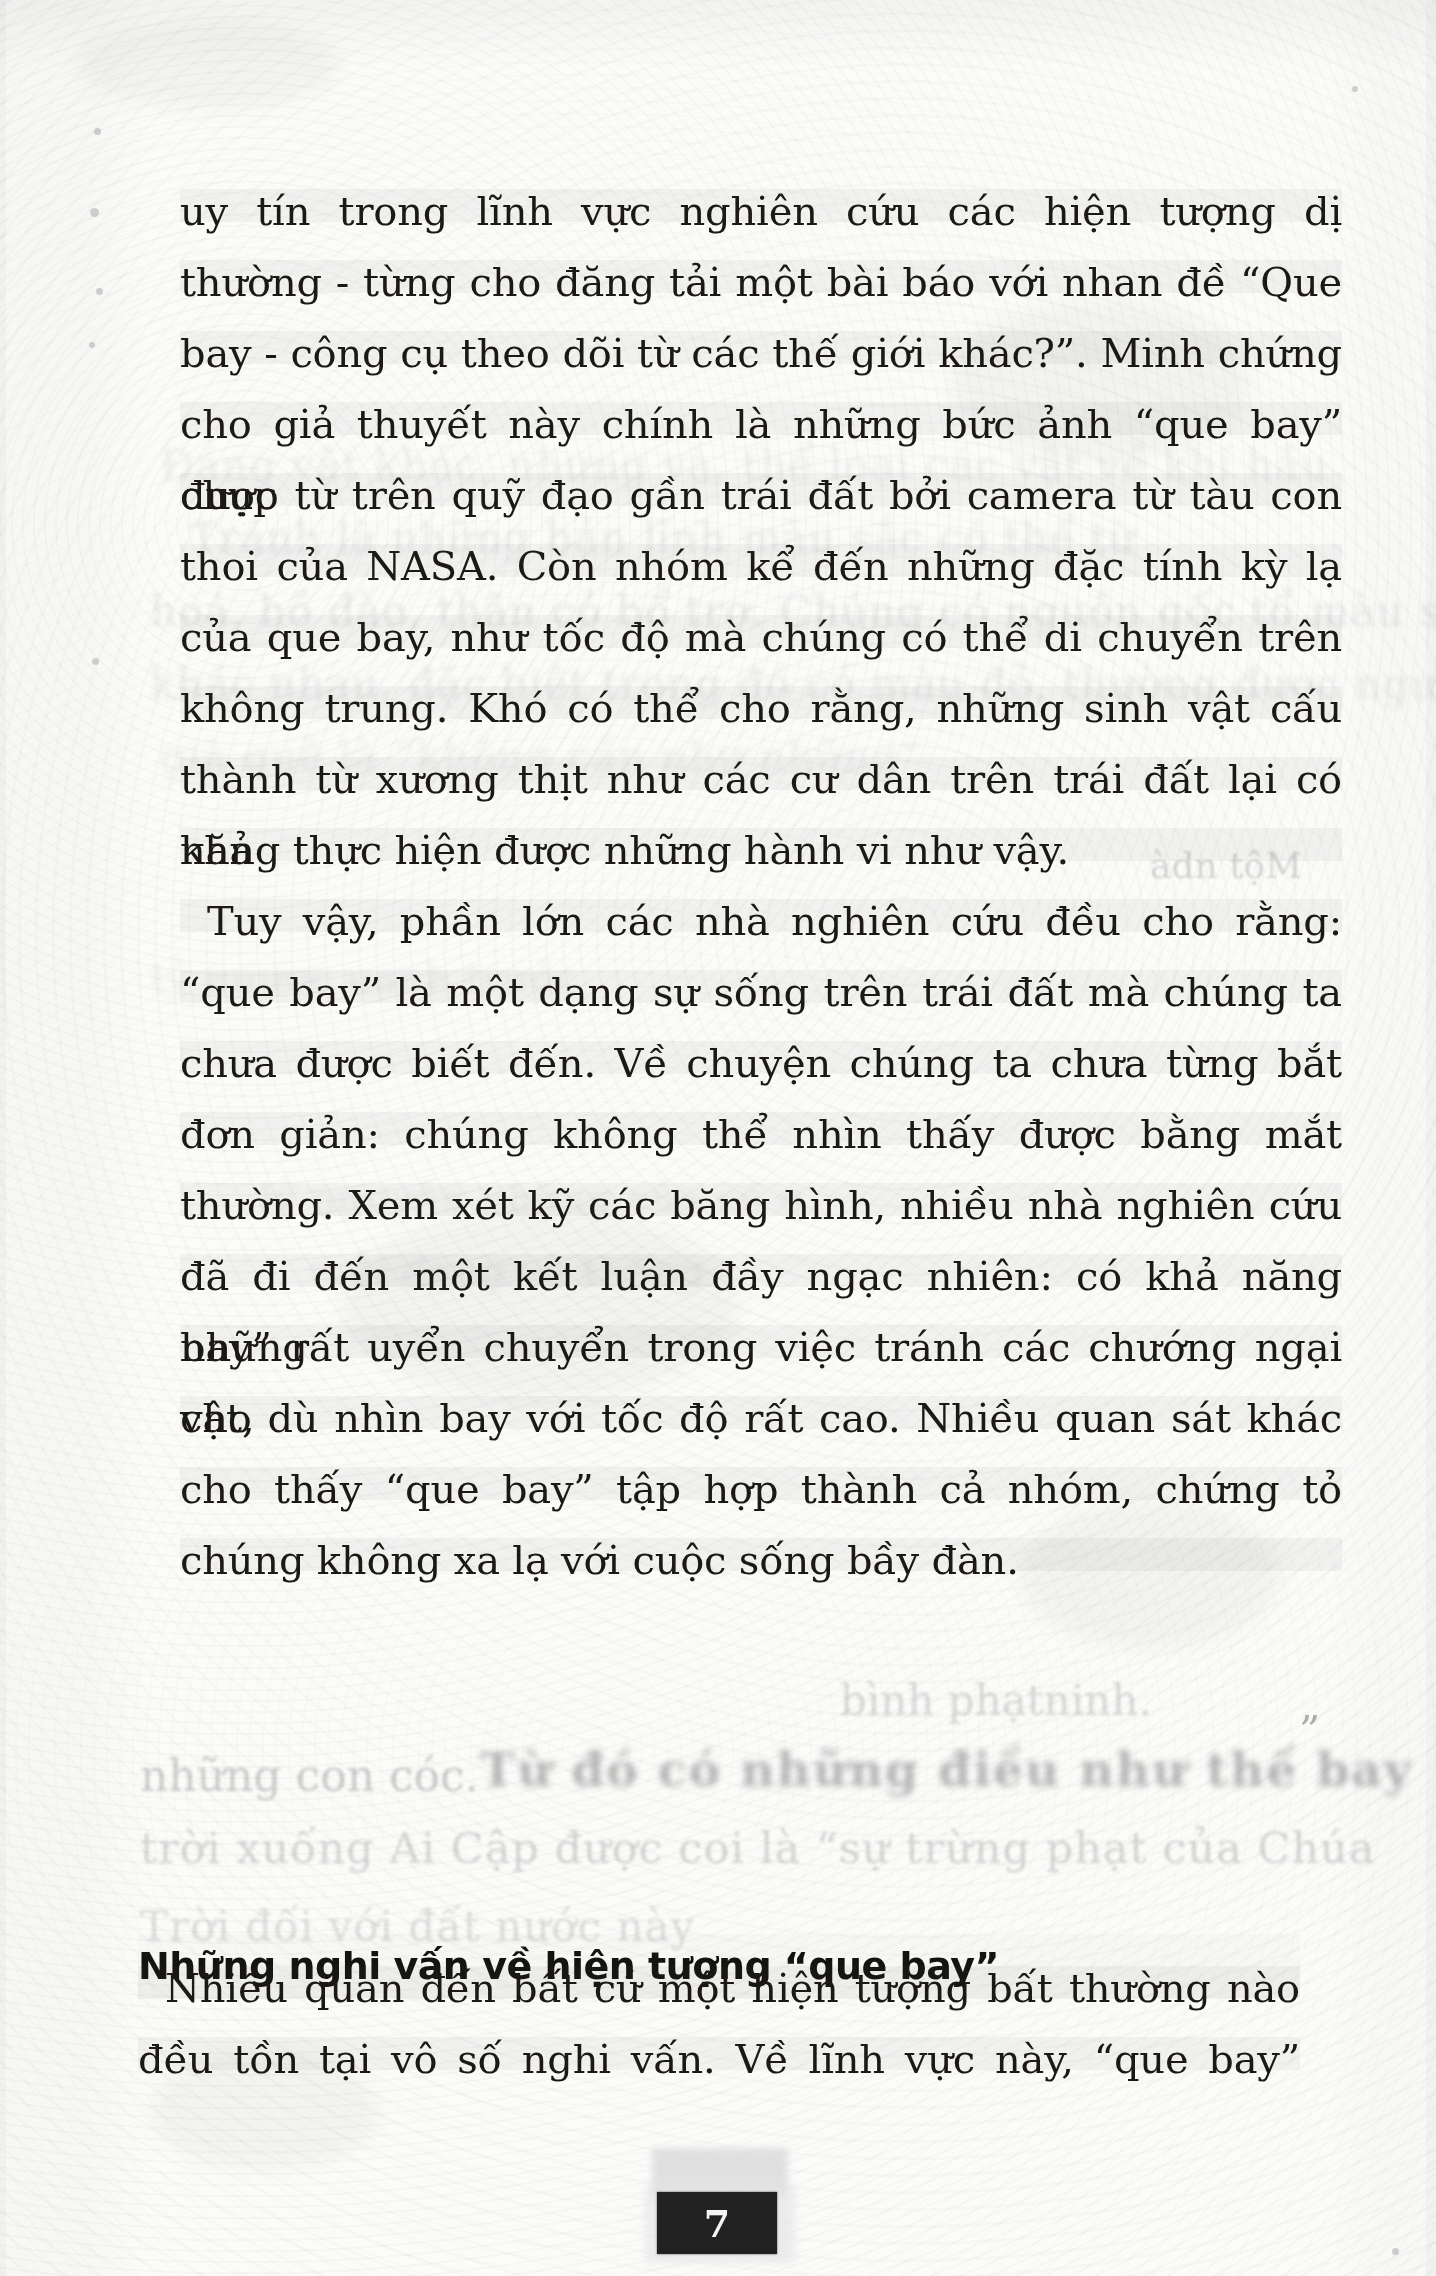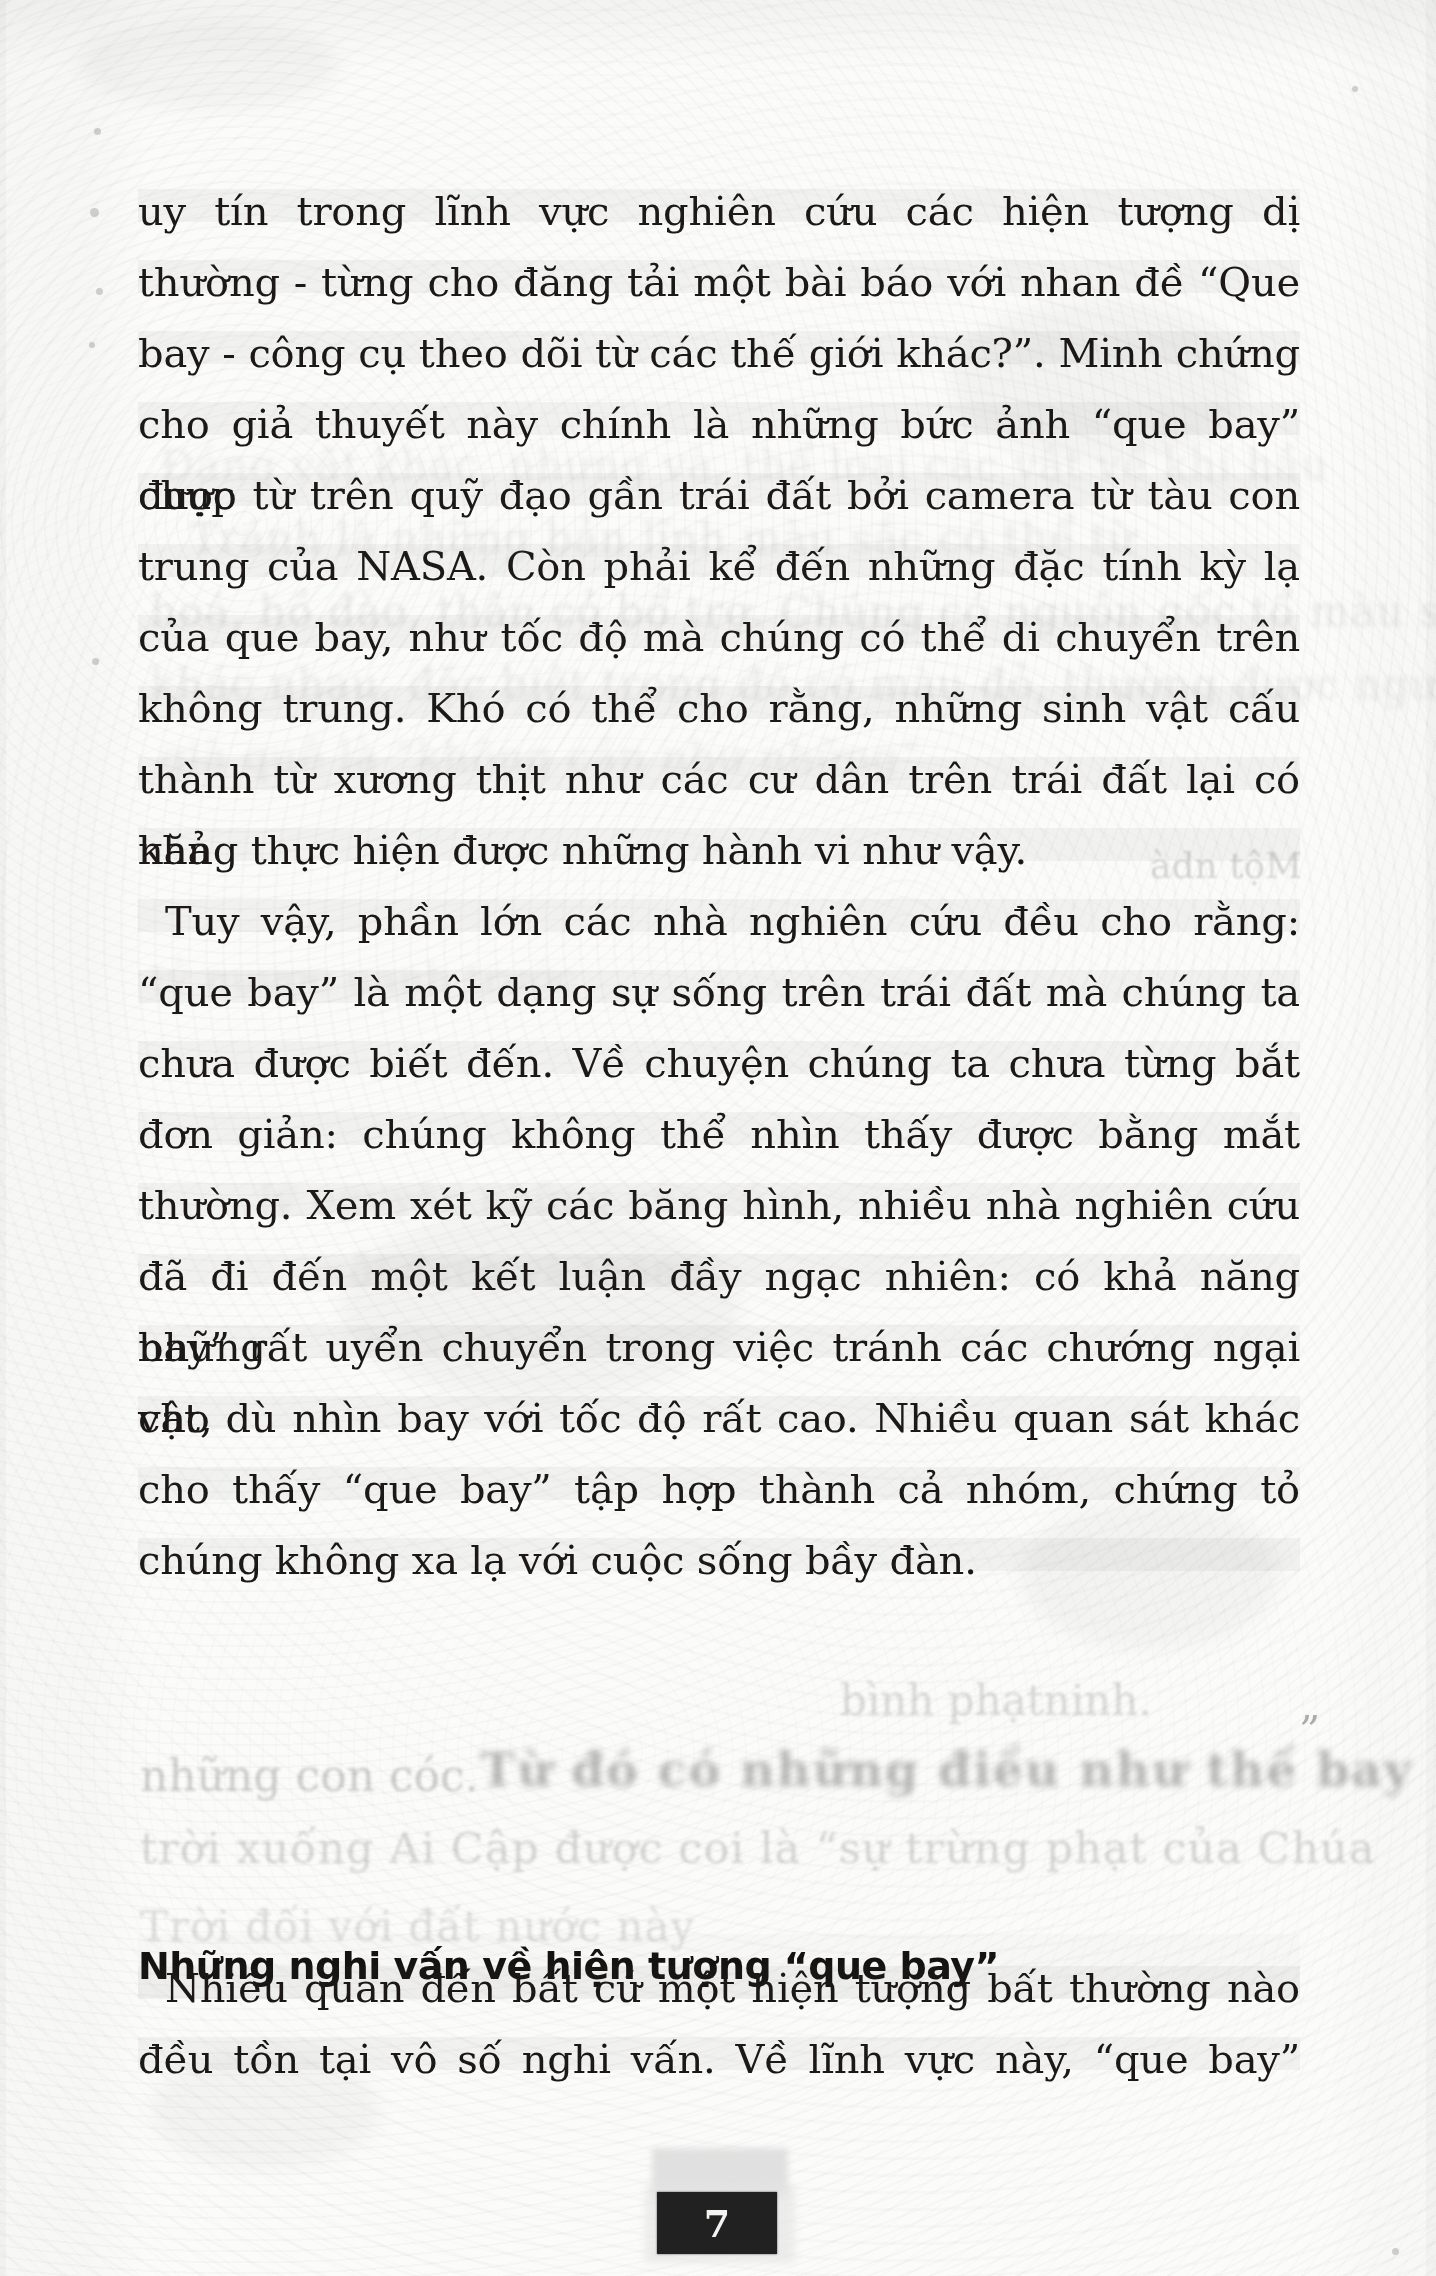--- a/index.html
+++ b/index.html
@@ -42,27 +42,27 @@
   .page-number-badge{
     position:absolute;left:657px;top:2192px;width:120px;height:62px;
     background:#212121;color:#f4f4f2;font-size:38px;font-weight:700;
     display:flex;align-items:center;justify-content:center;
     box-shadow:0 0 2px rgba(0,0,0,.6);
   }
 </style>
 </head>
 <body>
 
-<div class="text-block rows" style="top:176px;">
+<div class="text-block rows" style="top:176px;margin-left:42px;">
     <div class="body-line">uy tín trong lĩnh vực nghiên cứu các hiện tượng dị</div>
     <div class="body-line">thường - từng cho đăng tải một bài báo với nhan đề “Que</div>
     <div class="body-line">bay - công cụ theo dõi từ các thế giới khác?”. Minh chứng</div>
     <div class="body-line">cho giả thuyết này chính là những bức ảnh “que bay” được</div>
     <div class="body-line">chụp từ trên quỹ đạo gần trái đất bởi camera từ tàu con</div>
-    <div class="body-line">trung của NASA. Còn phải kể đến những đặc tính kỳ lạ</div>
+    <div class="body-line">thoi của NASA. Còn nhóm kể đến những đặc tính kỳ lạ</div>
     <div class="body-line">của que bay, như tốc độ mà chúng có thể di chuyển trên</div>
     <div class="body-line">không trung. Khó có thể cho rằng, những sinh vật cấu</div>
     <div class="body-line">thành từ xương thịt như các cư dân trên trái đất lại có khả</div>
     <div class="body-line end">năng thực hiện được những hành vi như vậy.</div>
     <div class="body-line indent">Tuy vậy, phần lớn các nhà nghiên cứu đều cho rằng:</div>
     <div class="body-line">“que bay” là một dạng sự sống trên trái đất mà chúng ta</div>
     <div class="body-line">chưa được biết đến. Về chuyện chúng ta chưa từng bắt</div>
     <div class="body-line">đơn giản: chúng không thể nhìn thấy được bằng mắt</div>
     <div class="body-line">thường. Xem xét kỹ các băng hình, nhiều nhà nghiên cứu</div>
     <div class="body-line">đã đi đến một kết luận đầy ngạc nhiên: có khả năng những</div>

